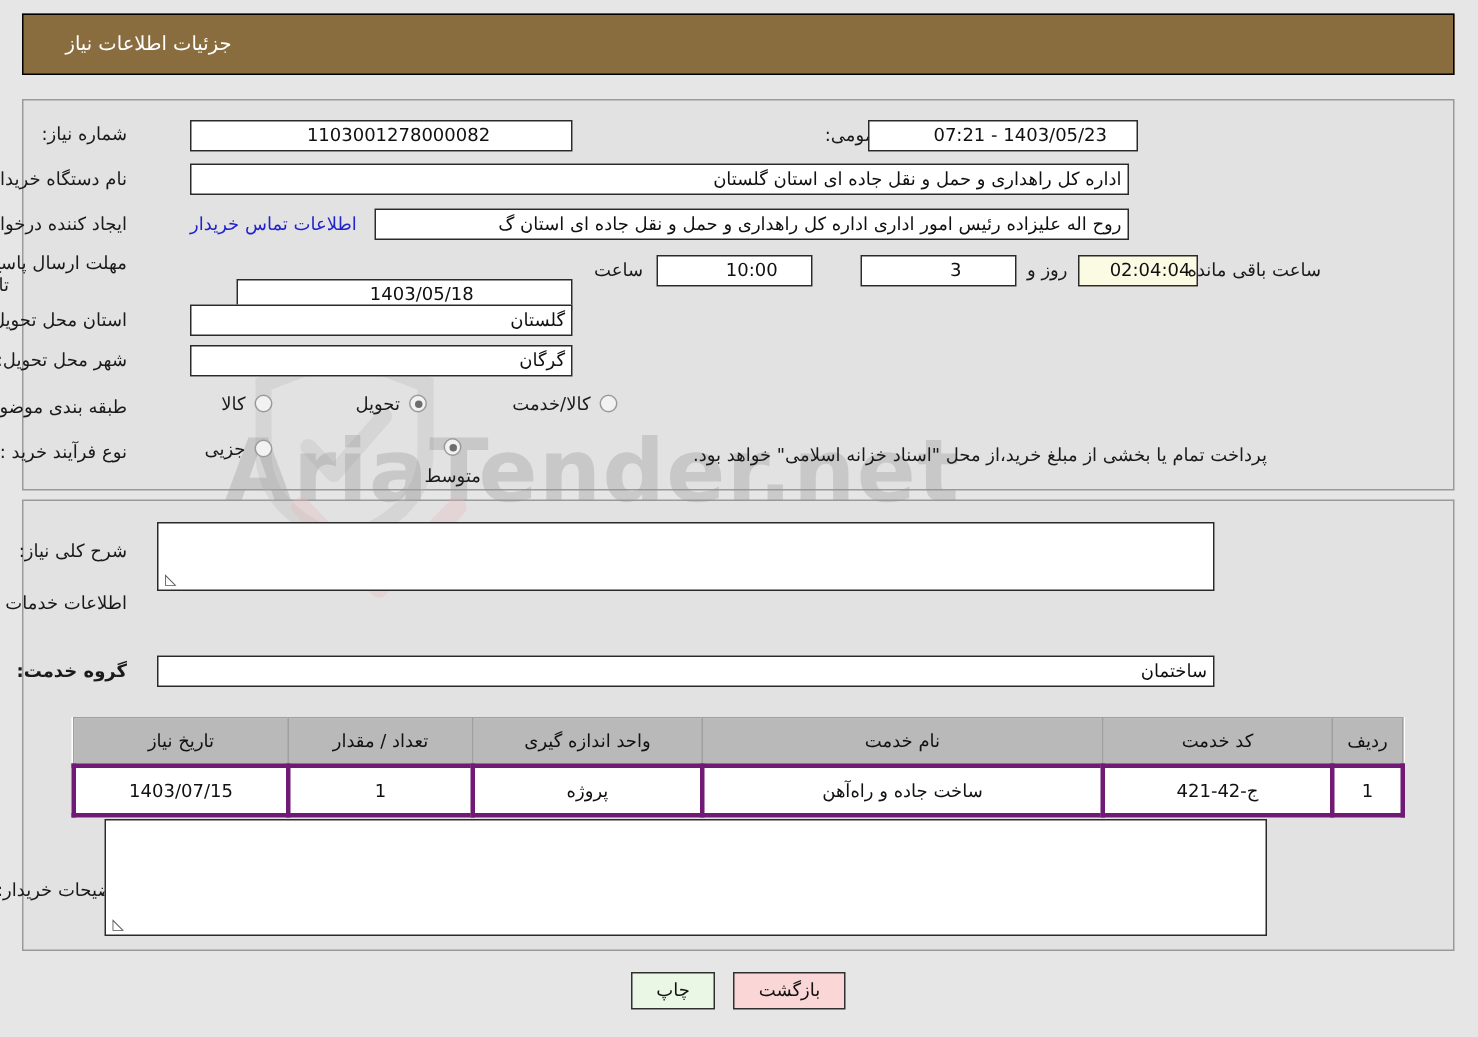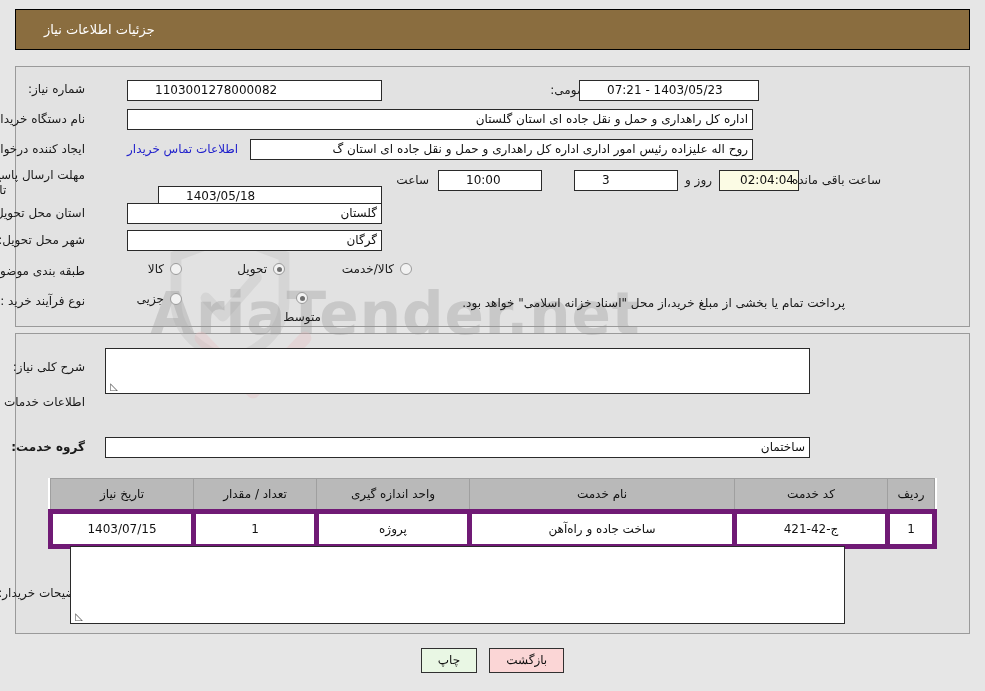--- a/index.html
+++ b/index.html
@@ -110,21 +110,21 @@
     border: 1px solid #2a2a2a;
     box-sizing: border-box;
     height: 21px;
     line-height: 19px;
     font-size: 12px;
     color: #101010;
     padding: 0 4px;
     overflow: hidden;
     white-space: nowrap;
   }
-  .fbox.center { text-align: left; padding-left: 27px; }
+  .fbox.center { text-align: center; padding-left: 27px; }
   .fbox.right  { text-align: right; }
   .fbox.yellow { background: #fbfbe4; }
 
   .inline-text {
     font-size: 12px;
     color: #1a1a1a;
     white-space: nowrap;
   }
   .link-text {
     color: #2222cc;
@@ -202,21 +202,21 @@
     border: 1px solid #9f9f9f;
     color: #111;
     font-weight: normal;
     height: 26px;
     padding: 2px 6px;
     text-align: center;
     white-space: nowrap;
   }
   .tbl td {
     background: #ffffff;
-    border: 5px solid #701a75;
+    border: 3px solid #701a75;
     color: #111;
     height: 26px;
     padding: 2px 6px;
     text-align: center;
     white-space: nowrap;
   }
 
   
   .btn-bar {
     position: absolute;

